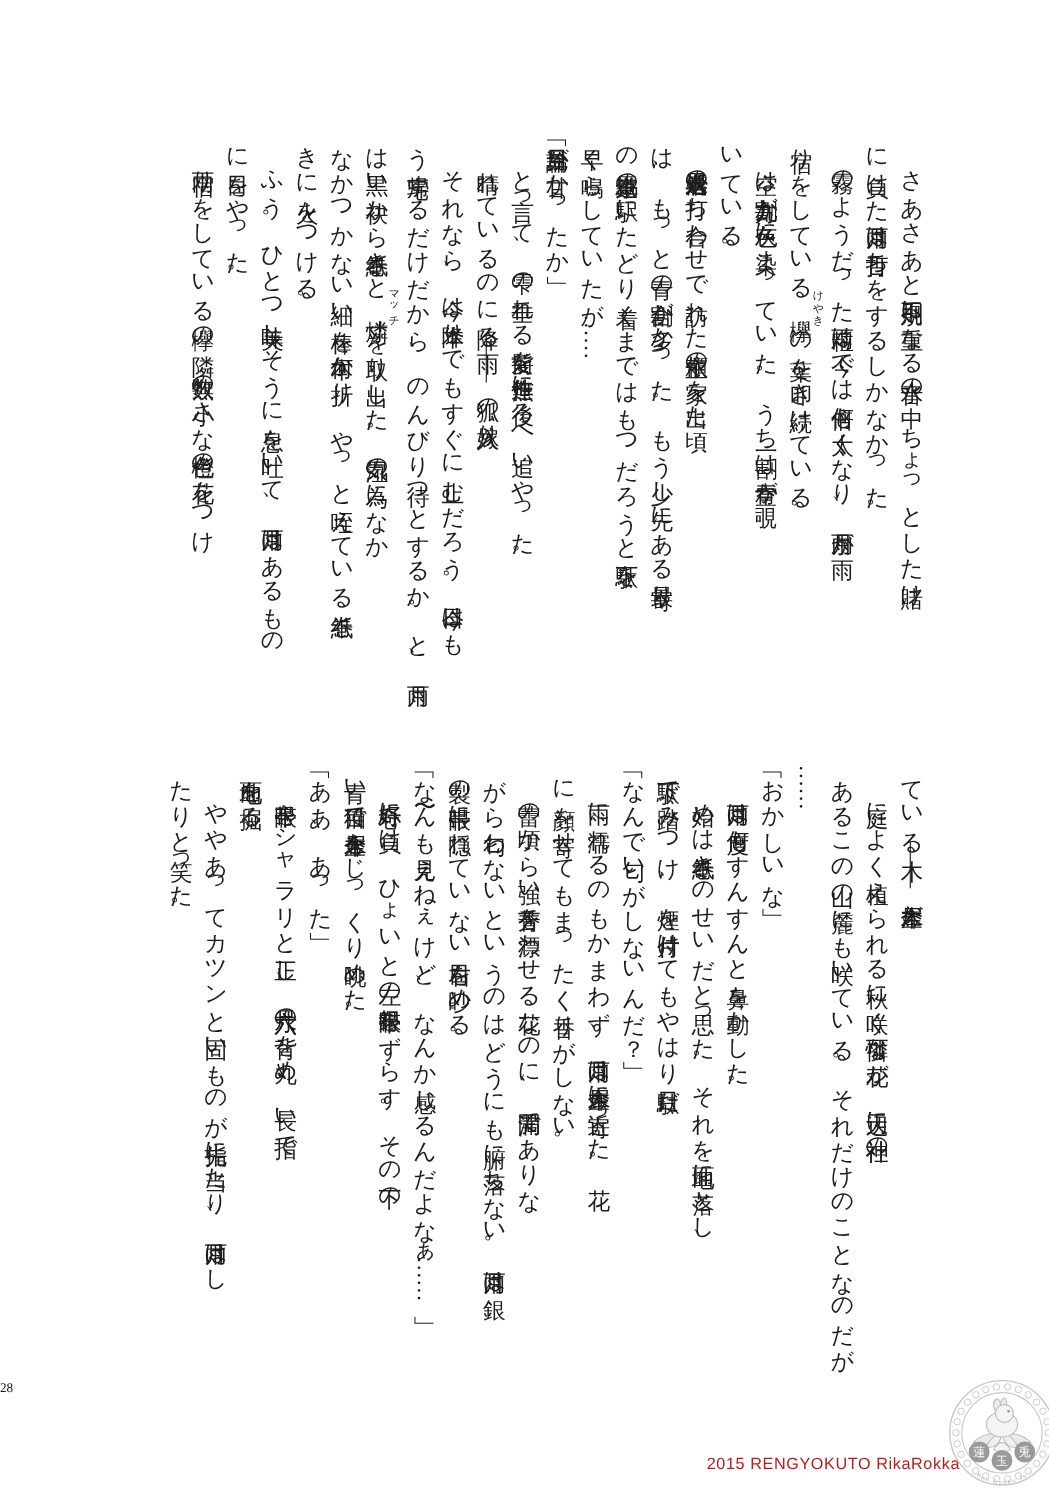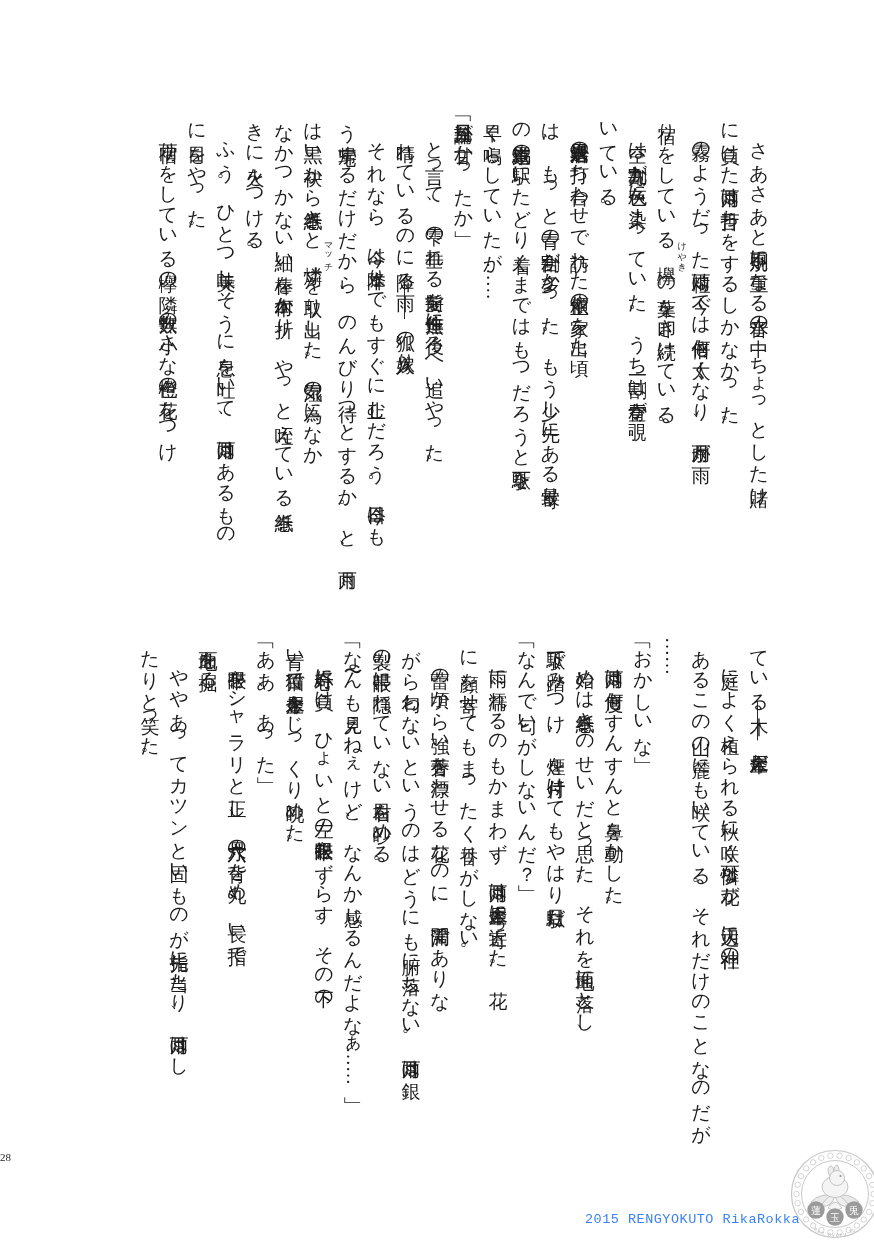--- a/index.html
+++ b/index.html
@@ -32,24 +32,24 @@
     position: absolute;
     top: 1151px; left: 0;
     width: 874px;
     text-align: left;
     font-size: 11px;
     color: #1c1c1c;
   }
   .credit {
     position: absolute;
     top: 1212px; right: 74px;
-    font-family: Liberation Mono, monospace;
+    font-family: Liberation Sans, sans-serif;
     font-size: 13.5px;
     letter-spacing: 0.5px;
-    color: #3b82f6;
+    color: #b91c1c;
     white-space: nowrap;
   }
   .seal {
     position: absolute;
     top: 1148px; left: 789px;
     width: 92px; height: 92px;
   }
 </style>
 </head>
 <body>

